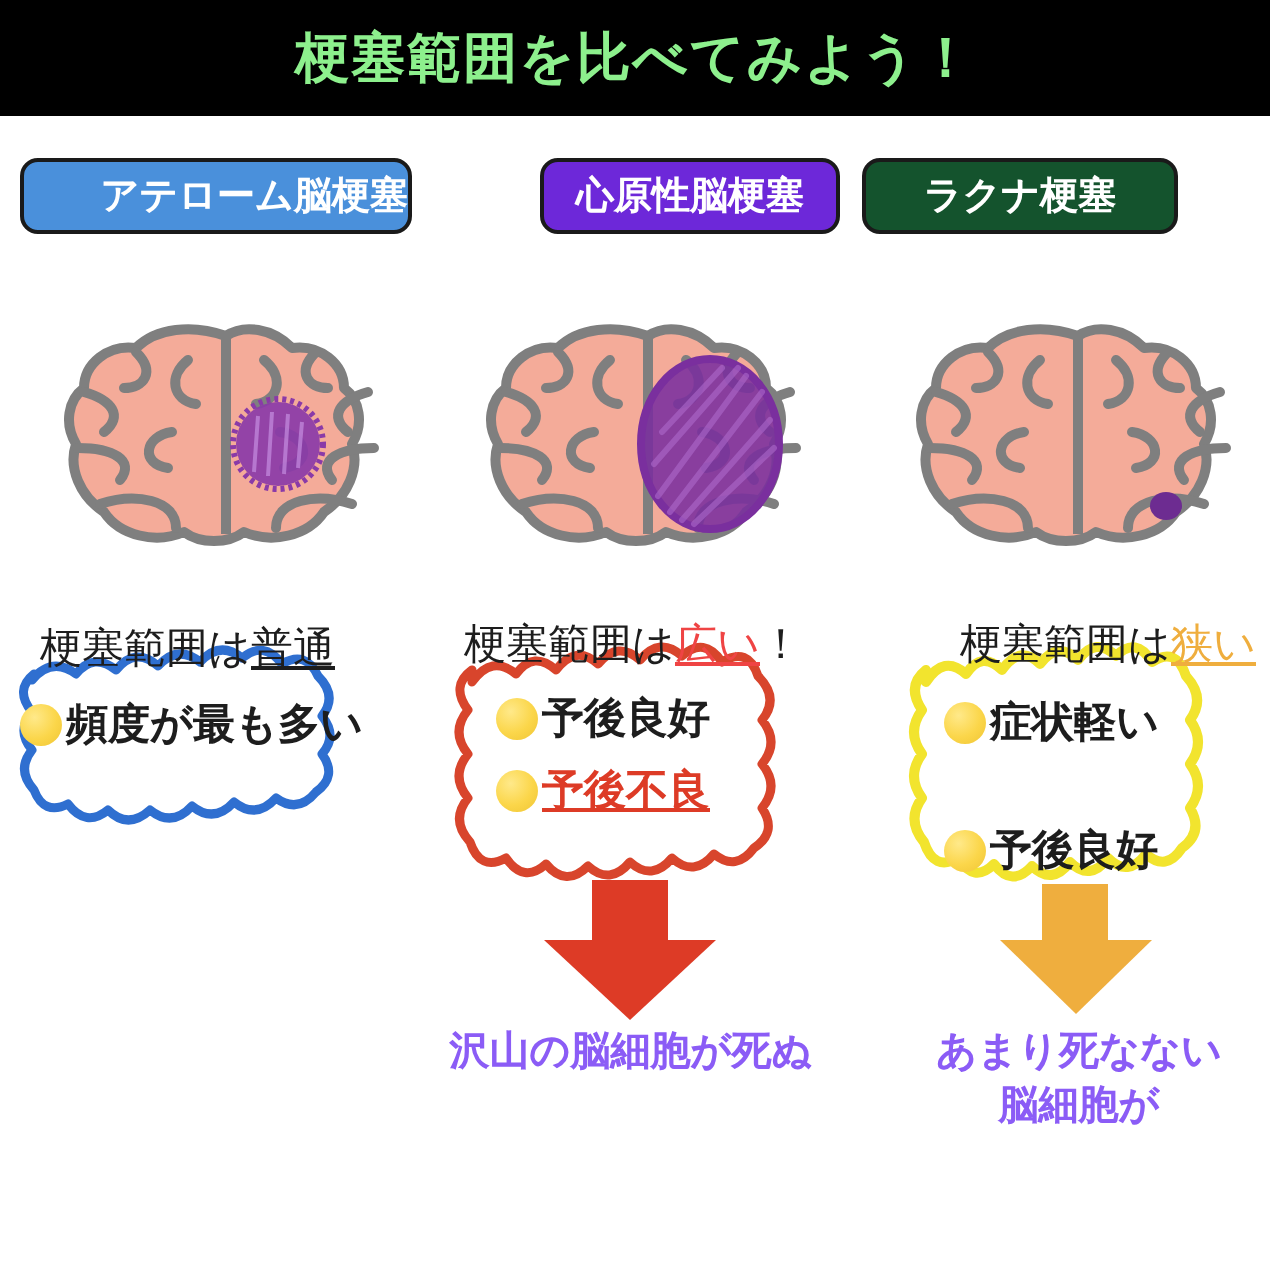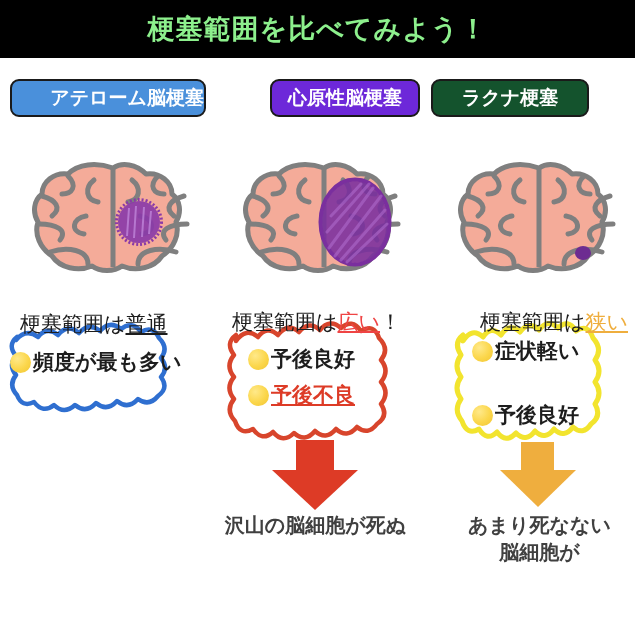--- a/index.html
+++ b/index.html
@@ -127,21 +127,21 @@
   #arrow-red .arrow-head   { left: 272px; top: 470px; border-left: 43px solid transparent; border-right: 43px solid transparent; border-top: 40px solid #dd3b26; }
   #arrow-orange .arrow-shaft { left: 521px; top: 442px; width: 33px; height: 32px; background: #efae3e; }
   #arrow-orange .arrow-head  { left: 500px; top: 470px; border-left: 38px solid transparent; border-right: 38px solid transparent; border-top: 37px solid #efae3e; }
 
   
   .outcome {
     position: absolute;
     text-align: center;
     font-size: 20px;
     font-weight: bold;
-    color: #404040;
+    color: #8b5cf6;
     line-height: 1.35;
     white-space: nowrap;
   }
   #outcome-cardio  { left: 218px; top: 512px; width: 195px; }
   #outcome-lacunar { left: 452px; top: 512px; width: 175px; }
 </style>
 </head>
 <body>
 
 <div class="header-bar">
@@ -324,21 +324,21 @@
 <div class="cloud" id="cloud-lacunar">
   <svg class="cloud-outline" viewBox="0 0 180 135" preserveAspectRatio="none" xmlns="http://www.w3.org/2000/svg">
     <path d="M13 26
              q 9 -14 20 -4 q 8 -12 18 -2 q 9 -13 19 -3 q 9 -12 19 -2 q 9 -12 19 -2
              q 10 -10 18 3 q 12 -8 17 7
              q 10 11 2 22 q 8 11 0 22 q 8 11 0 22 q 7 12 -4 20
              q -8 12 -18 3 q -9 12 -19 2 q -9 12 -19 2 q -9 12 -19 2 q -10 11 -19 -1
              q -10 10 -18 -3 q -12 7 -17 -8
              q -9 -11 -1 -22 q -8 -11 0 -22 q -8 -11 0 -22 q -8 -12 2 -20 Z" fill="none" stroke="#f2e42e" stroke-width="5" stroke-linejoin="round" stroke-linecap="round"></path>
   </svg>
-  <div class="cloud-content" style="position:absolute; left:22px; top:22px;font-family:Liberation Mono, monospace;">
+  <div class="cloud-content" style="position:absolute; left:22px; top:32px;font-family:Liberation Mono, monospace;">
     <div class="bullet-row">
       <span class="dot"></span>
       <span>症状軽い</span>
     </div>
     <div class="bullet-row" style="margin-top:36px;">
       <span class="dot"></span>
       <span>予後良好</span>
     </div>
   </div>
 </div>

